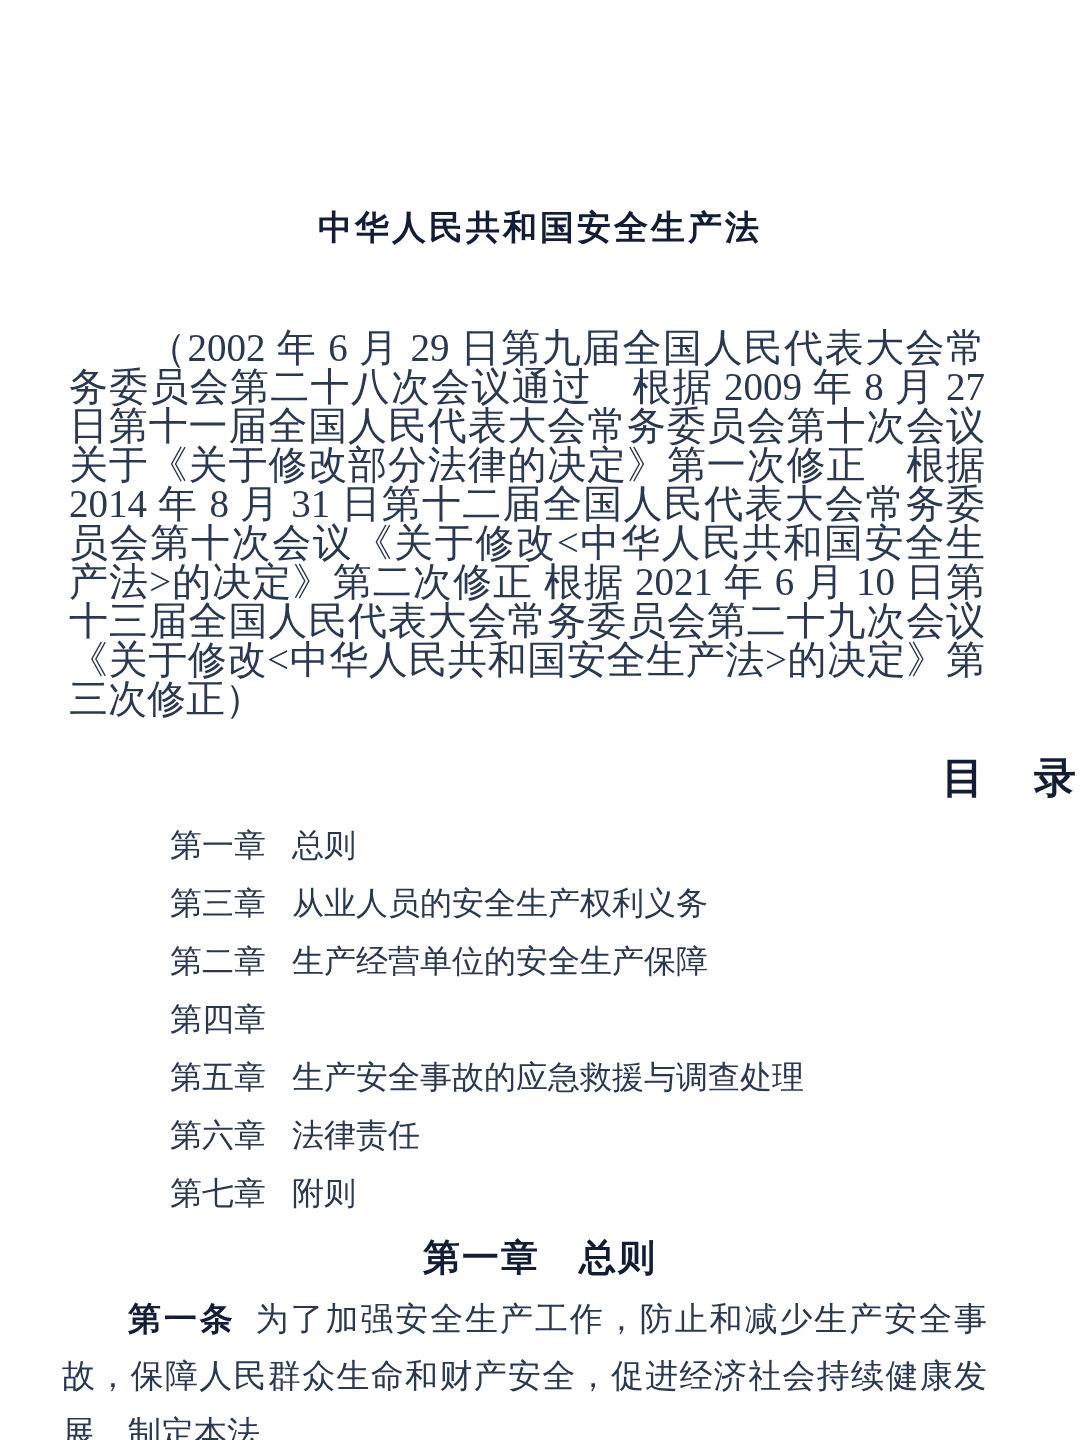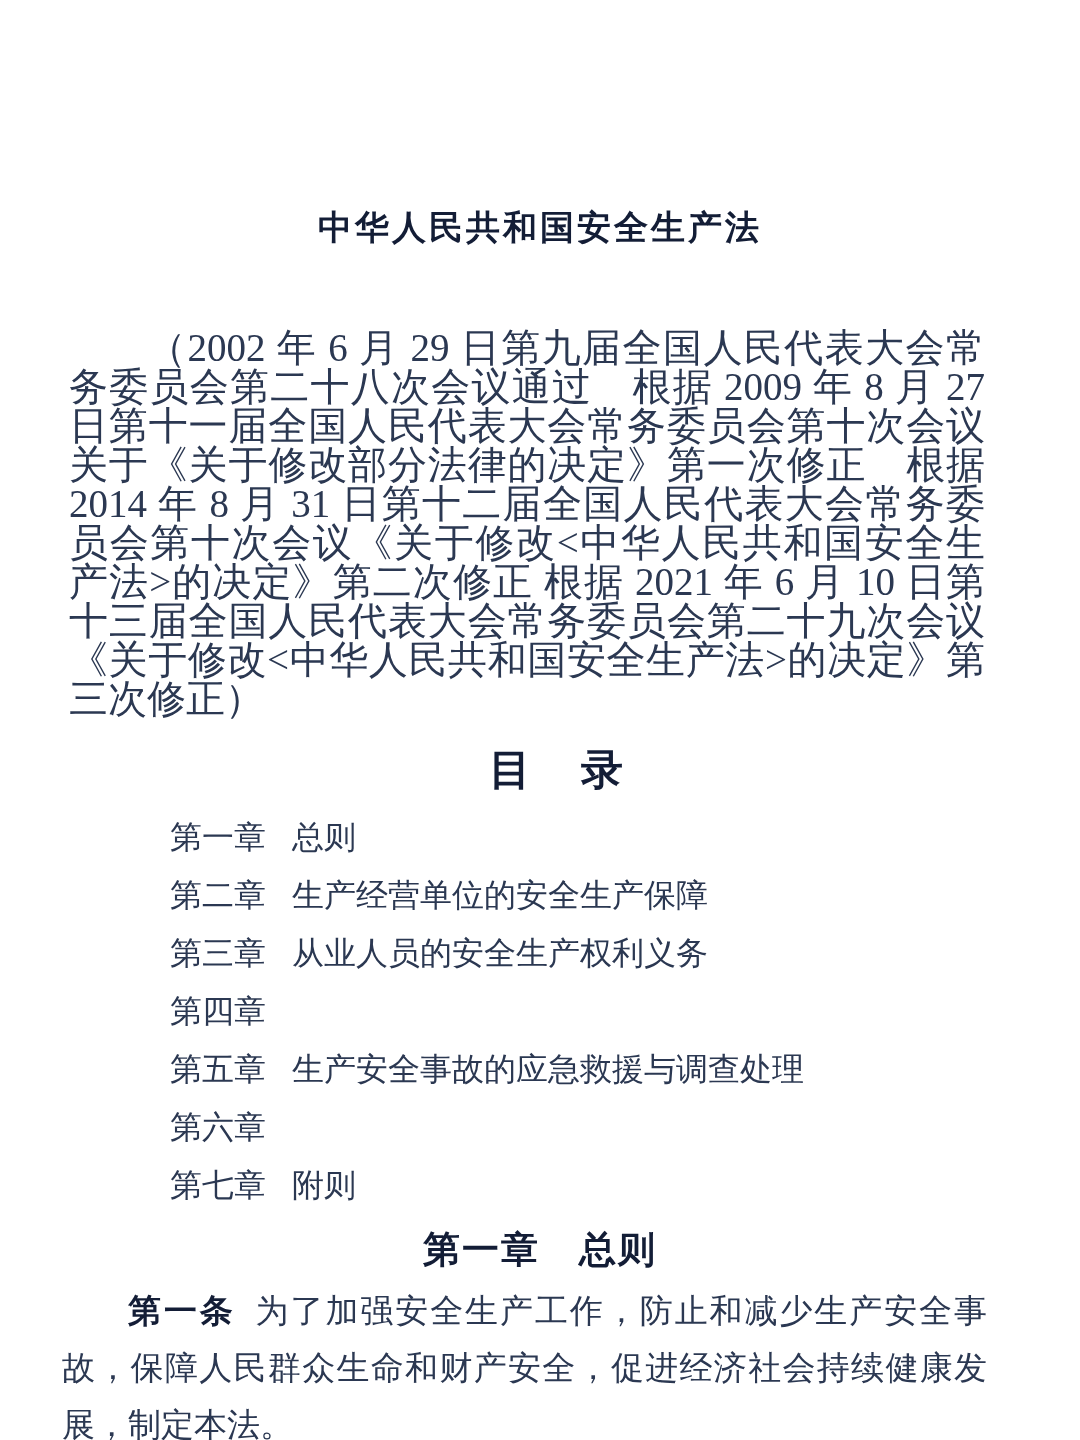--- a/index.html
+++ b/index.html
@@ -34,22 +34,22 @@
   .preamble {
     margin: 76px 95px 0 69px;
     font-size: 39px;
     line-height: 39px;
     text-align: justify;
     text-indent: 2em;
     color: var(--body);
   }
 
   .toc-heading {
-    margin-top: 26px;
-    text-align: center;
+    margin-top: 34px;
+    text-align: right;
     font-family: "Liberation Sans", "DejaVu Sans", sans-serif;
     font-weight: 900;
     font-size: 42px;
     line-height: 52px;
     letter-spacing: 4px;
     color: var(--heading);
     padding-left: 36px;
   }
 
   .toc-list {
@@ -110,36 +110,37 @@
   <p class="preamble">（2002 年 6 月 29 日第九届全国人民代表大会常务委员会第二十八次会议通过　根据 2009 年 8 月 27 日第十一届全国人民代表大会常务委员会第十次会议关于《关于修改部分法律的决定》第一次修正　根据 2014 年 8 月 31 日第十二届全国人民代表大会常务委员会第十次会议《关于修改&lt;中华人民共和国安全生产法&gt;的决定》第二次修正 根据 2021 年 6 月 10 日第十三届全国人民代表大会常务委员会第二十九次会议《关于修改&lt;中华人民共和国安全生产法&gt;的决定》第三次修正）</p>
 
   <h2 class="toc-heading">目　录</h2>
 
   <ul class="toc-list">
     <li class="toc-item">
       <span class="toc-num">第一章</span>
       <span class="toc-title">总则</span>
     </li>
     <li class="toc-item">
+      <span class="toc-num">第三章</span>
+      <span class="toc-title">从业人员的安全生产权利义务</span>
+    </li>
+    <li class="toc-item">
       <span class="toc-num">第二章</span>
       <span class="toc-title">生产经营单位的安全生产保障</span>
-    </li>
-    <li class="toc-item">
-      <span class="toc-num">第三章</span>
-      <span class="toc-title">从业人员的安全生产权利义务</span>
     </li>
     <li class="toc-item">
       <span class="toc-num">第四章</span>
     </li>
     <li class="toc-item">
       <span class="toc-num">第五章</span>
       <span class="toc-title">生产安全事故的应急救援与调查处理</span>
     </li>
     <li class="toc-item">
       <span class="toc-num">第六章</span>
+      <span class="toc-title">法律责任</span>
     </li>
     <li class="toc-item">
       <span class="toc-num">第七章</span>
       <span class="toc-title">附则</span>
     </li>
   </ul>
 
   <h3 class="chapter-heading">第一章　总则</h3>
 
   <p class="article">

